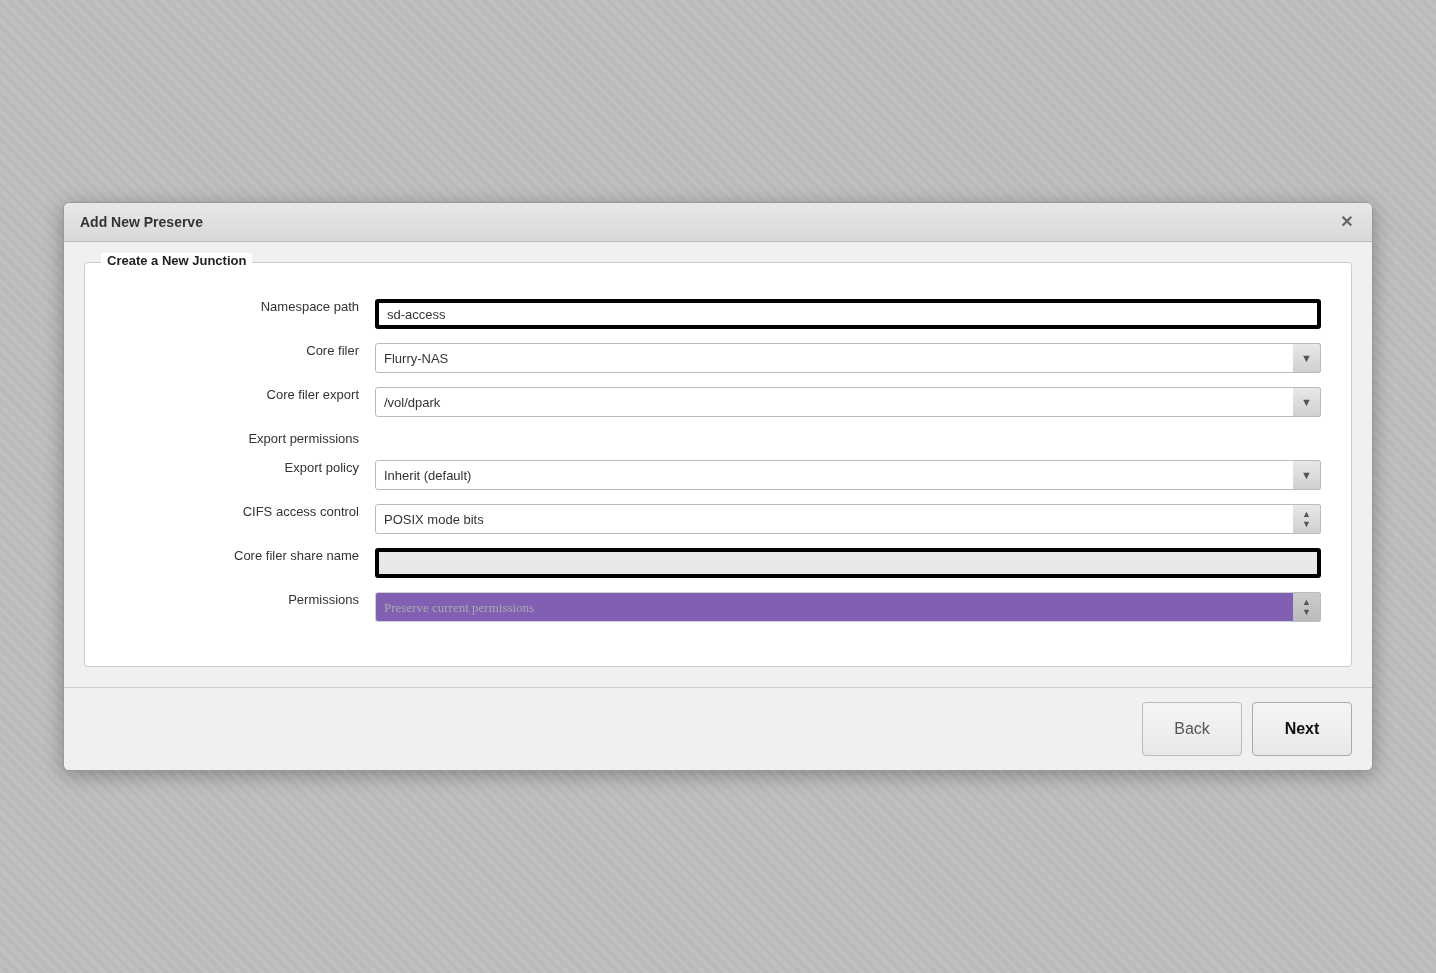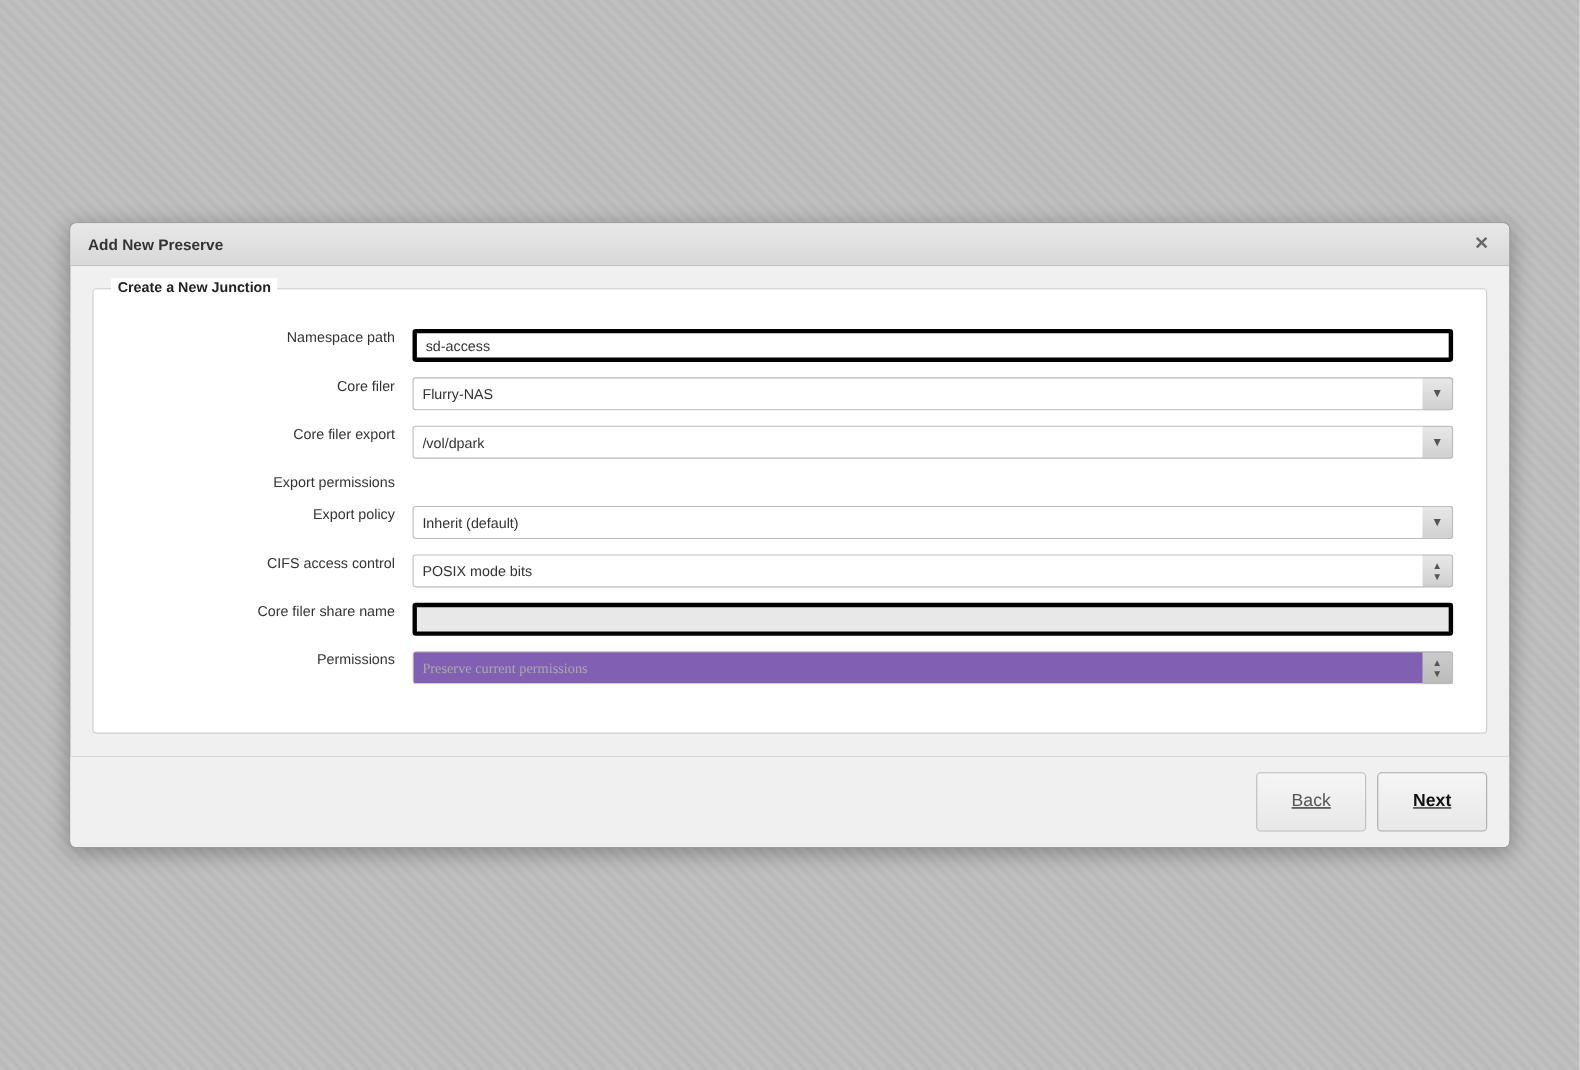--- a/index.html
+++ b/index.html
@@ -205,21 +205,20 @@
 
     .dialog-footer {
       background: #f0f0f0;
       border-top: 1px solid #ccc;
       padding: 14px 20px;
       display: flex;
       align-items: center;
       justify-content: flex-end;
       gap: 10px;
       border-radius: 0 0 6px 6px;
-      text-decoration: underline;
     }
 
     .btn {
       height: 54px;
       min-width: 100px;
       padding: 0 24px;
       border-radius: 4px;
       font-size: 16px;
       cursor: pointer;
       border: 1px solid #bbb;

